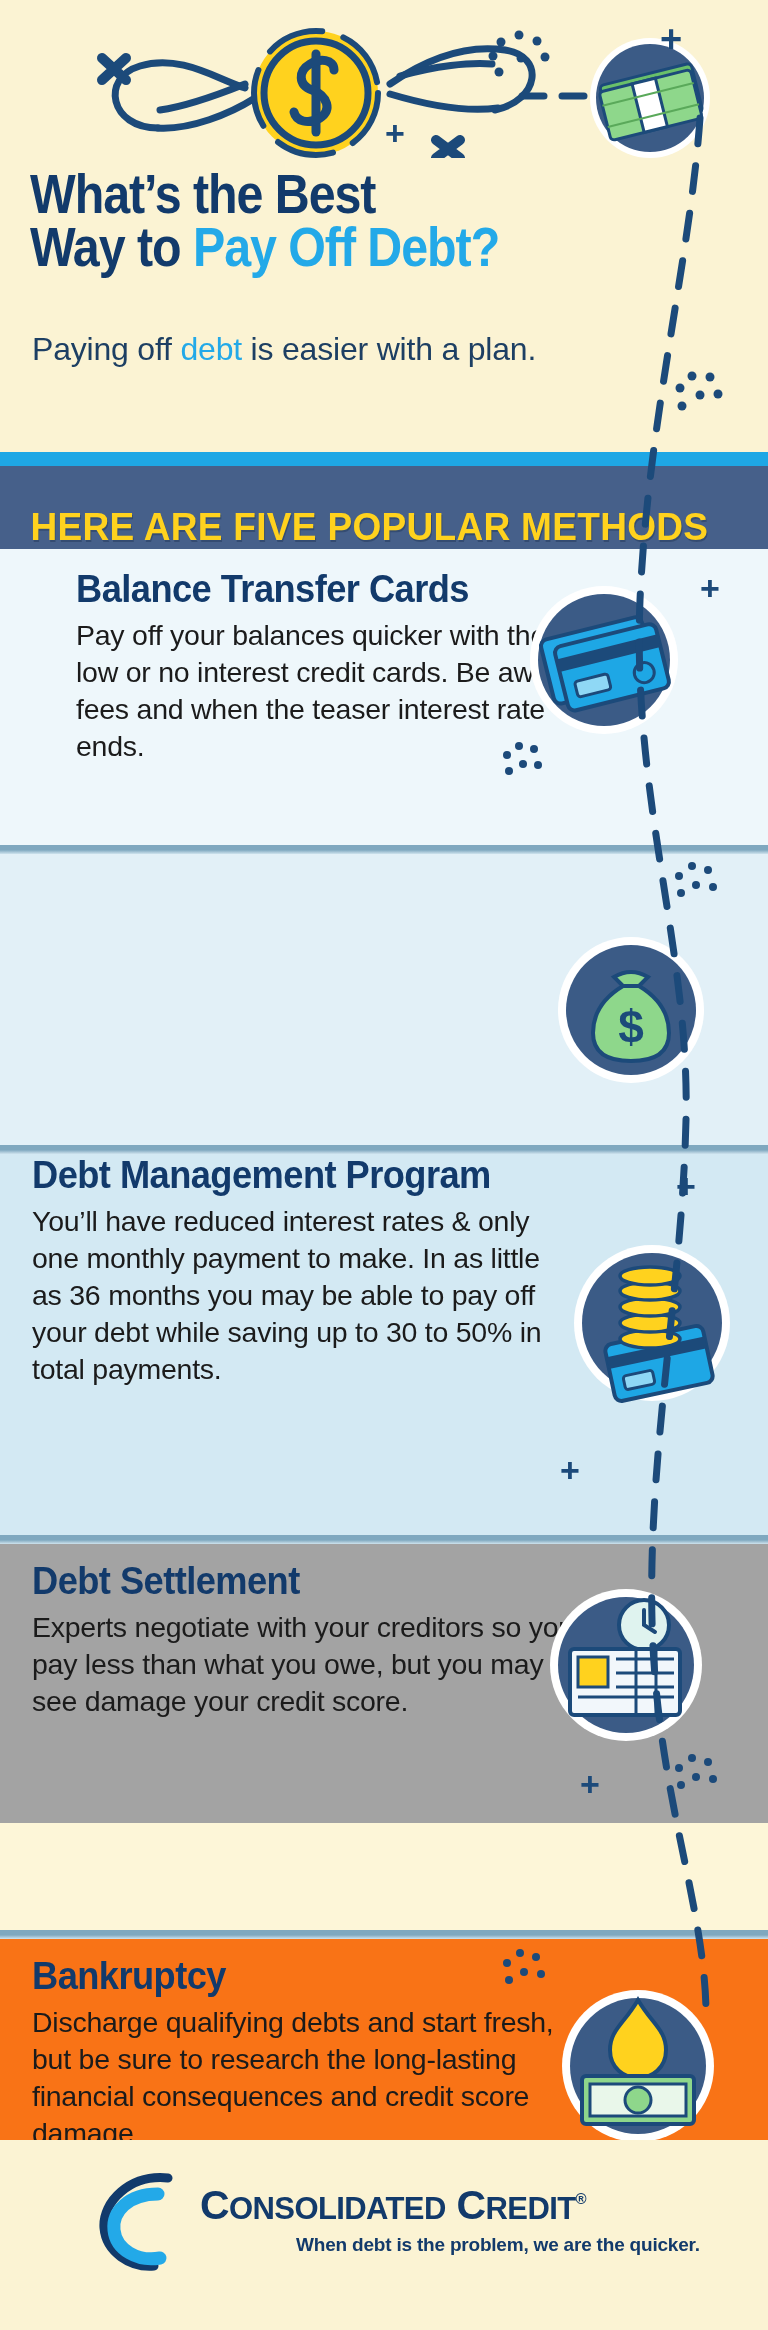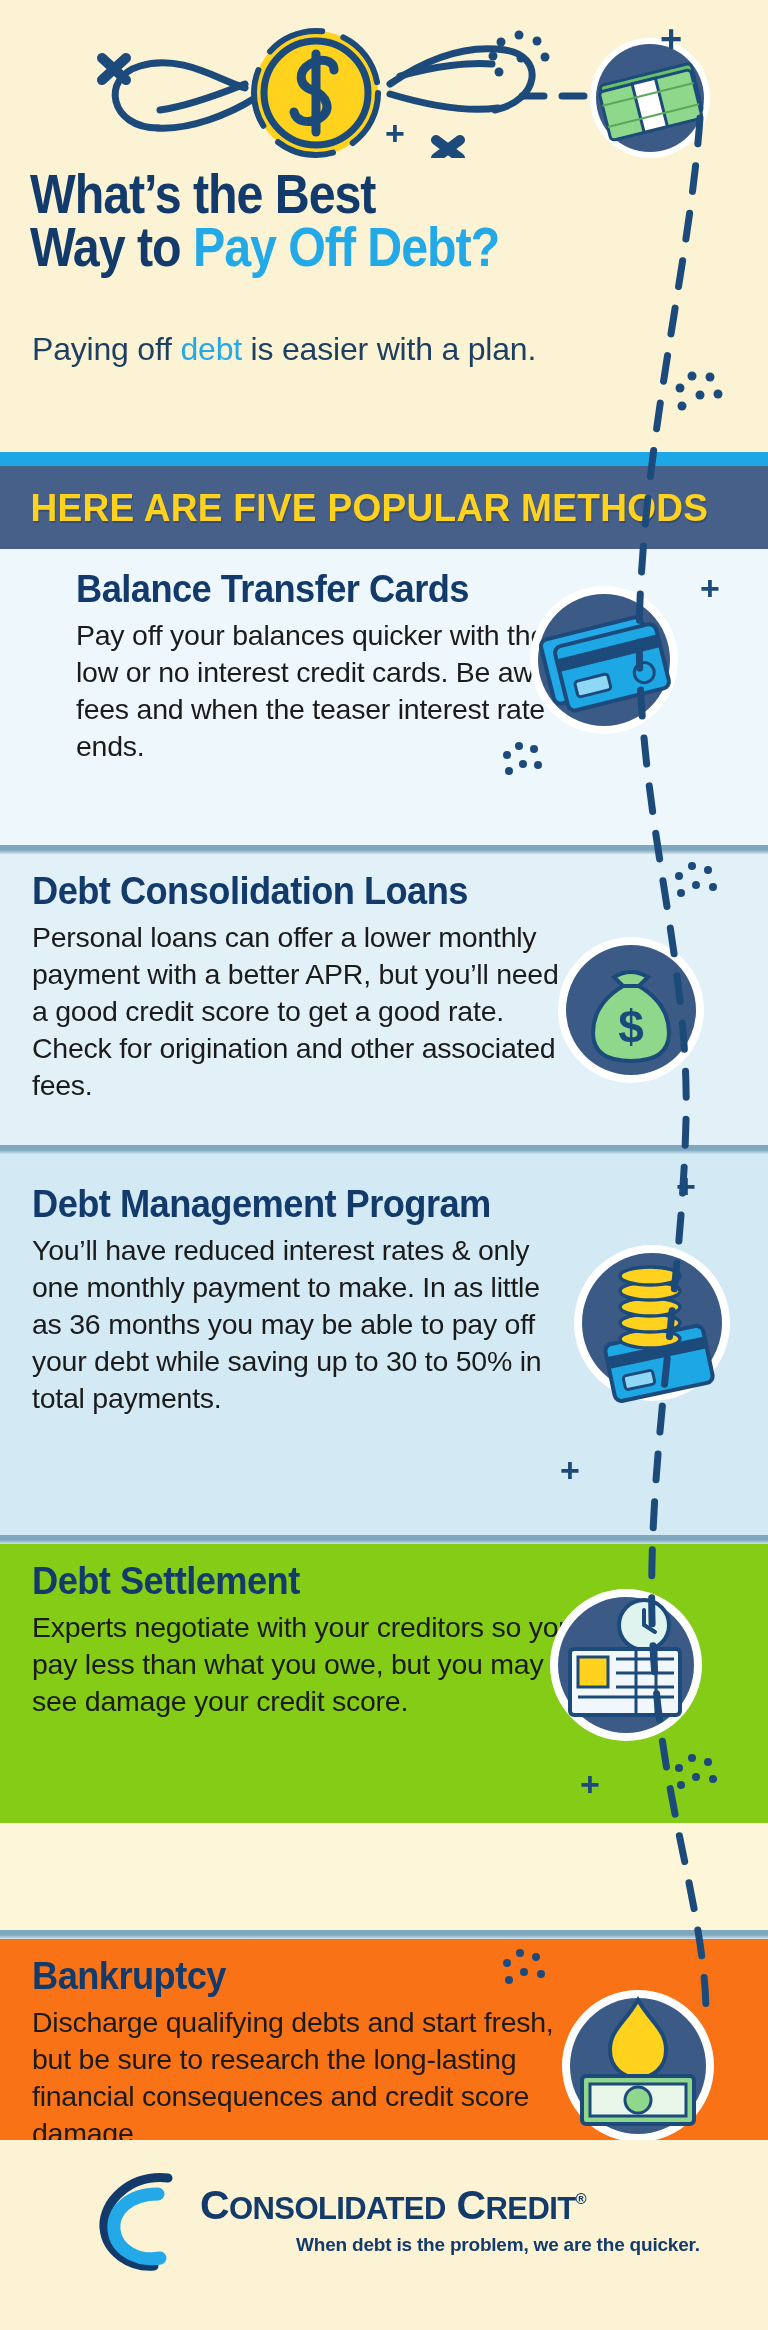--- a/index.html
+++ b/index.html
@@ -41,21 +41,21 @@
     font-size:32px; line-height:1.22; color:#1d3f63; font-weight:400;
     letter-spacing:-0.2px;
   }
   .hero-sub .hl { color:#23a9e8; }
 
   
   .banner-rule { position:absolute; left:0; top:452px; width:768px; height:14px; background:#1ea7e5; }
   .banner {
     position:absolute; left:0; top:466px; width:768px; height:83px;
     background:#46608a;
-    display:flex; align-items:center;
+    display:flex; align-items:flex-end;
   }
   .banner-text {
     padding-left:32px;
     font-size:39px; font-weight:700; color:#ffd21e;
     letter-spacing:0.3px;
     white-space:nowrap;
     transform:scaleX(0.95);
     transform-origin:left center;
     text-shadow:1px 2px 0 rgba(20,40,70,.35);
   }
@@ -226,24 +226,20 @@
             <circle cx="34" cy="10" r="4"></circle>
           <circle cx="38" cy="26" r="4"></circle>
             <circle cx="23" cy="25" r="4"></circle>
         </g>
       </svg>
     </div>
   </div>
 
   <div class="sect" style="top:845px; height:300px; background:#e2f0f7;">
     <div class="divider"></div>
-    <div class="sect-inner" style="padding-top:26px;">
-      <h2>Debt Consolidation Loans</h2>
-      <p>Personal loans can offer a lower monthly payment with a better APR, but you’ll need a good credit score to get a good rate. Check for origination and other associated fees.</p>
-    </div>
     <div class="sect-icon" style="left:556px; top:90px; width:150px; height:150px;">
       <svg viewBox="0 0 150 150" width="150" height="150">
         <circle cx="75" cy="75" r="73" fill="#ffffff"></circle>
         <circle cx="75" cy="75" r="65" fill="#3b5b86"></circle>
         <path d="M58 42 q17 -10 34 0 l-9 9 h-16 z" fill="#8ed78b" stroke="#1c4a7a" stroke-width="4"></path>
         <path d="M67 51 q-30 18 -30 47 q0 28 38 28 q38 0 38 -28 q0 -29 -30 -47 z" fill="#8ed78b" stroke="#1c4a7a" stroke-width="4"></path>
         <text x="75" y="108" font-family="Liberation Sans, sans-serif" font-size="46" font-weight="700" fill="#1c4a7a" text-anchor="middle">$</text>
       </svg>
     </div>
     <div class="dotcluster" style="left:672px; top:14px;">
@@ -255,21 +251,21 @@
             <circle cx="36" cy="11" r="4"></circle>
           <circle cx="41" cy="28" r="4"></circle>
             <circle cx="24" cy="26" r="4"></circle>
         </g>
       </svg>
     </div>
   </div>
 
   <div class="sect" style="top:1145px; height:390px; background:#d3e9f3;">
     <div class="divider"></div>
-    <div class="sect-inner" style="padding-top:39px;">
+    <div class="sect-inner" style="padding-top:10px;">
       <h2>Debt Management Program</h2>
       <p>You’ll have reduced interest rates &amp; only one monthly payment to make. In as little as 36 months you may be able to pay off your debt while saving up to 30 to 50% in total payments.</p>
     </div>
     <div class="sect-icon" style="left:572px; top:98px; width:160px; height:160px;">
       <svg viewBox="0 0 160 160" width="160" height="160">
         <circle cx="80" cy="80" r="78" fill="#ffffff"></circle>
         <circle cx="80" cy="80" r="70" fill="#3b5b86"></circle>
         <g transform="rotate(-12 84 116)">
           <rect x="36" y="92" width="100" height="58" rx="7" fill="#1ea7e5" stroke="#1c4a7a" stroke-width="4"></rect>
           <rect x="36" y="104" width="100" height="12" fill="#1c4a7a"></rect>
@@ -281,21 +277,21 @@
           <ellipse cx="78" cy="64" rx="30" ry="9" fill="#ffd21e"></ellipse>
           <ellipse cx="78" cy="48" rx="30" ry="9" fill="#ffd21e"></ellipse>
           <ellipse cx="78" cy="33" rx="30" ry="9" fill="#ffd21e"></ellipse>
         </g>
       </svg>
     </div>
     <span class="plus" style="left:676px; top:24px; font-size:34px;">+</span>
     <span class="plus" style="left:560px; top:308px; font-size:34px;">+</span>
   </div>
 
-  <div class="sect" style="top:1535px; height:288px; background:#84cc16;">
+  <div class="sect" style="top:1535px; height:288px; background:#a3a3a3;">
     <div class="divider"></div>
     <div class="sect-inner" style="padding-top:26px;">
       <h2>Debt Settlement</h2>
       <p>Experts negotiate with your creditors so you pay less than what you owe, but you may see damage your credit score.</p>
     </div>
     <div class="sect-icon" style="left:548px; top:52px; width:156px; height:156px;">
       <svg viewBox="0 0 156 156" width="156" height="156">
         <circle cx="78" cy="78" r="76" fill="#ffffff"></circle>
         <circle cx="78" cy="78" r="68" fill="#3b5b86"></circle>
         <circle cx="96" cy="38" r="25" fill="#dff3ef" stroke="#1c4a7a" stroke-width="4"></circle>

